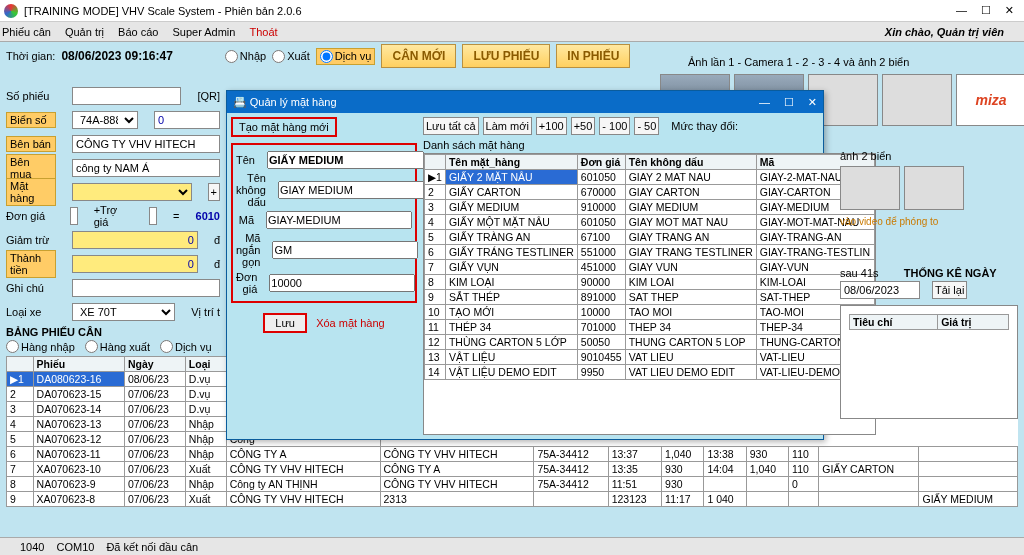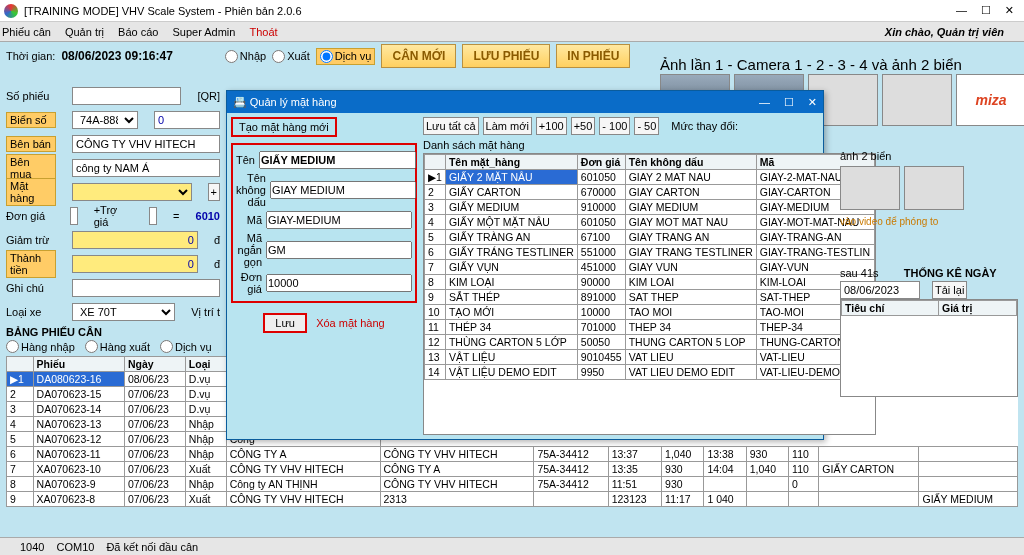--- a/index.html
+++ b/index.html
@@ -10,21 +10,21 @@
 .menubar{background:#e6e6e6;height:20px;display:flex;align-items:center;padding:0 2px;gap:14px;border-bottom:1px solid #aaa}
 .menubar span.red{color:#c00}
 .welcome{margin-left:auto;padding-right:18px;font-style:italic;font-weight:bold}
 .toprow{display:flex;align-items:center;height:28px;padding:2px 6px;gap:6px}
 .lbl{display:inline-block}
 .orangelbl{background:#ffcc66;border:1px solid #c8a030;padding:1px 3px}
 input[type=text],select{border:1px solid #888;background:#fff;padding:1px 3px;height:18px}
 .radio{display:inline-flex;align-items:center;gap:2px}
 .radio input{margin:0}
 .bigbtn{border:1px solid #b89040;background:linear-gradient(#ffe8a0,#ffd060);padding:4px 10px;font-weight:bold;font-size:12px;color:#8a5a00}
-.camlabel{position:absolute;top:56px;left:660px;font-size:15px}
+.camlabel{position:absolute;top:56px;left:688px;font-size:11px}
 .thumbs{position:absolute;top:74px;left:660px;display:flex;gap:4px}
 .thumb{width:70px;height:52px;border:1px solid #888;background:#ddd}
 .thumb.miza{background:#fff;display:flex;align-items:center;justify-content:center;color:#d42;font-weight:bold;font-style:italic;font-size:14px}
 .formarea{position:absolute;top:86px;left:6px;width:214px}
 .formrow{display:flex;align-items:center;gap:16px;margin-bottom:4px;height:20px}
 .formrow .lbl{width:50px}
 .formrow input,.formrow select{flex:1;min-width:0}
 .yellowin{background:#ffeb7d!important}
 .val0{color:#00a}
 .section-label{font-weight:bold;margin:6px 0 2px}
@@ -36,33 +36,33 @@
 th{background:#eef4f6}
 .selrow td:first-child{background:#2a6bd4;color:#fff}
 .dialog{position:absolute;top:90px;left:226px;width:598px;height:350px;background:#b8e4f0;border:1px solid #0a5c9c;box-shadow:2px 2px 6px rgba(0,0,0,.3)}
 .dtitle{background:#0a6cc8;color:#fff;height:22px;display:flex;align-items:center;padding:0 6px}
 .dtitle .dctrl{margin-left:auto;display:flex;gap:14px}
 .dbody{padding:4px;display:flex;gap:6px;height:calc(100% - 22px)}
 .dleft{width:186px}
 .dright{flex:1;display:flex;flex-direction:column}
 .redbox{border:2px solid #d00;padding:2px 6px;margin-bottom:6px;display:inline-block}
 .dformrow{display:flex;align-items:center;margin:3px 0}
-.dformrow .dl{width:78px;text-align:right;padding-right:4px}
+.dformrow .dl{width:78px;text-align:right;padding-right:12px}
 .dformrow input{flex:1;height:18px}
 .dformwrap{border:2px solid #d00;padding:3px}
 .dbtns{margin-top:10px;text-align:center}
 .dbtn{border:1px solid #888;background:#eee;padding:2px 10px}
 .dbtn.red{border:2px solid #d00}
 .dtoprow{display:flex;gap:4px;align-items:center;margin-bottom:4px}
 .smbtn{border:1px solid #888;background:#f6f6f6;padding:1px 2px;height:18px}
 .dgrid{flex:1;overflow:auto;background:#fff;border:1px solid #888}
 .selcell{background:#2a6bd4!important;color:#fff}
 .rightpanel{position:absolute;top:150px;right:6px;width:178px}
 .vcap{color:#c97a00;font-size:10px;margin:6px 0}
-.statbox{border:1px solid #888;background:#fff;padding:0}
+.statbox{border:1px solid #888;background:#fff;margin-top:6px;padding:8px}
 .statusbar{position:absolute;bottom:0;left:0;right:0;height:18px;background:#e6e6e6;border-top:1px solid #aaa;display:flex;align-items:center;gap:12px;padding:0 20px;font-size:10px}
 </style>
 </head>
 <body>
 
 <div class="titlebar">
 <span class="logo" style="background:conic-gradient(#e33,#3c3,#36c,#e33);border-radius:50%"></span>
 <span>[TRAINING MODE] VHV Scale System - Phiên bản 2.0.6</span>
 <div class="wctrl">
 <span>—</span>

